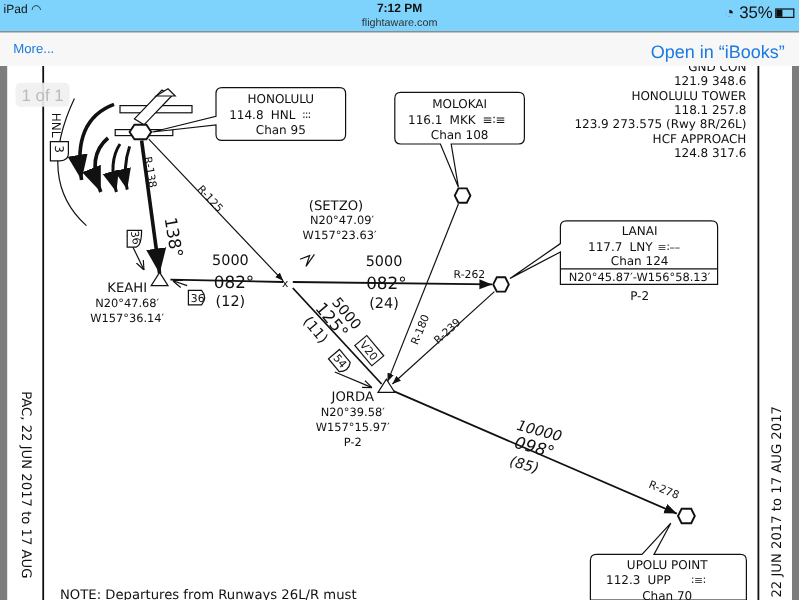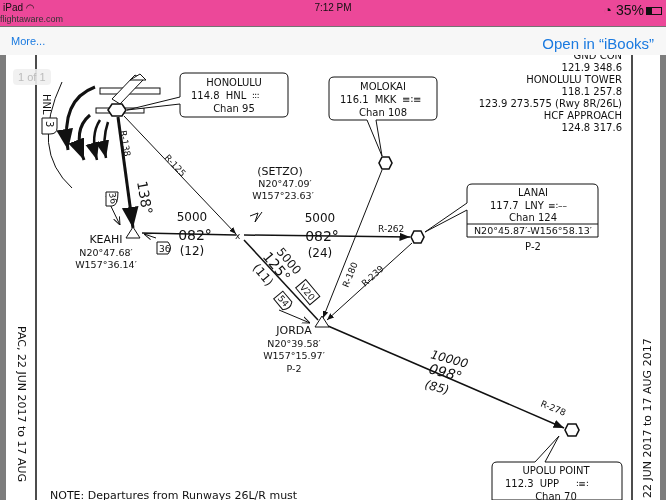--- a/index.html
+++ b/index.html
@@ -1,30 +1,30 @@
 <!DOCTYPE html>
 <html><head>
 <meta charset="utf-8">
 <style>
   html, body { margin:0; padding:0; }
   body { width:666px; height:500px; overflow:hidden; background:#fff; font-family:"Liberation Sans", sans-serif; position:relative; }
-  .statusbar { position:absolute; left:0; top:0; width:666px; height:26px; background:#ec4899; }
+  .statusbar { position:absolute; left:0; top:0; width:666px; height:26px; background:#7dd3fc; }
   .sb-left { position:absolute; left:3px; top:2px; font-size:10px; color:#111; }
-  .sb-time { position:absolute; left:0; width:666px; top:2px; text-align:center; font-size:10px; font-weight:normal; color:#111; }
-  .sb-url { position:absolute; left:0; width:666px; top:14px; text-align:left; font-size:9px; color:#333; }
+  .sb-time { position:absolute; left:0; width:666px; top:2px; text-align:center; font-size:10px; font-weight:bold; color:#111; }
+  .sb-url { position:absolute; left:0; width:666px; top:14px; text-align:center; font-size:9px; color:#333; }
   .sb-right { position:absolute; right:4px; top:2px; font-size:14px; color:#111; }
   .battery { display:inline-block; width:14px; height:6px; border:1px solid #111; vertical-align:middle; position:relative; margin-left:2px; }
   .battery .fill { position:absolute; left:0; top:0; bottom:0; background:#111; }
   .toolbar { position:absolute; left:0; top:26px; width:666px; height:28px; background:#f7f7f7; border-top:1px solid #737373; border-bottom:1px solid #cfcfcf; }
   .tb-more { position:absolute; left:11px; top:8px; font-size:11px; color:#1a7ae0; cursor:pointer; }
   .tb-open { position:absolute; right:12px; top:8px; font-size:15px; color:#1a7ae0; cursor:pointer; }
   .viewer { position:absolute; left:0; top:55px; width:666px; height:445px; background:#fff; }
   .gray-left { position:absolute; left:0; top:0; width:6px; height:445px; background:#7d7d7d; }
   .gray-right { position:absolute; right:0; top:0; width:6px; height:445px; background:#7d7d7d; }
-  .page-ind { position:absolute; left:13px; top:14px; padding:2px 5px; font-size:11px; color:#bbb; background:rgba(240,240,240,0.9); border-radius:4px; }
+  .page-ind { position:absolute; left:13px; top:14px; padding:2px 5px; font-size:14px; color:#bbb; background:rgba(240,240,240,0.9); border-radius:4px; }
   svg text { font-family:"DejaVu Sans", sans-serif; fill:#111; }
 </style>
 </head>
 <body>
 
 <div class="statusbar">
   <span class="sb-left"><span>iPad</span> <span>◠</span></span>
   <div class="sb-time">7:12 PM</div>
   <div class="sb-url">flightaware.com</div>
   <span class="sb-right"><span>◔</span> <span>35%</span><span class="battery"><span class="fill" id="batfill" style="width: 35%;"></span></span></span>

